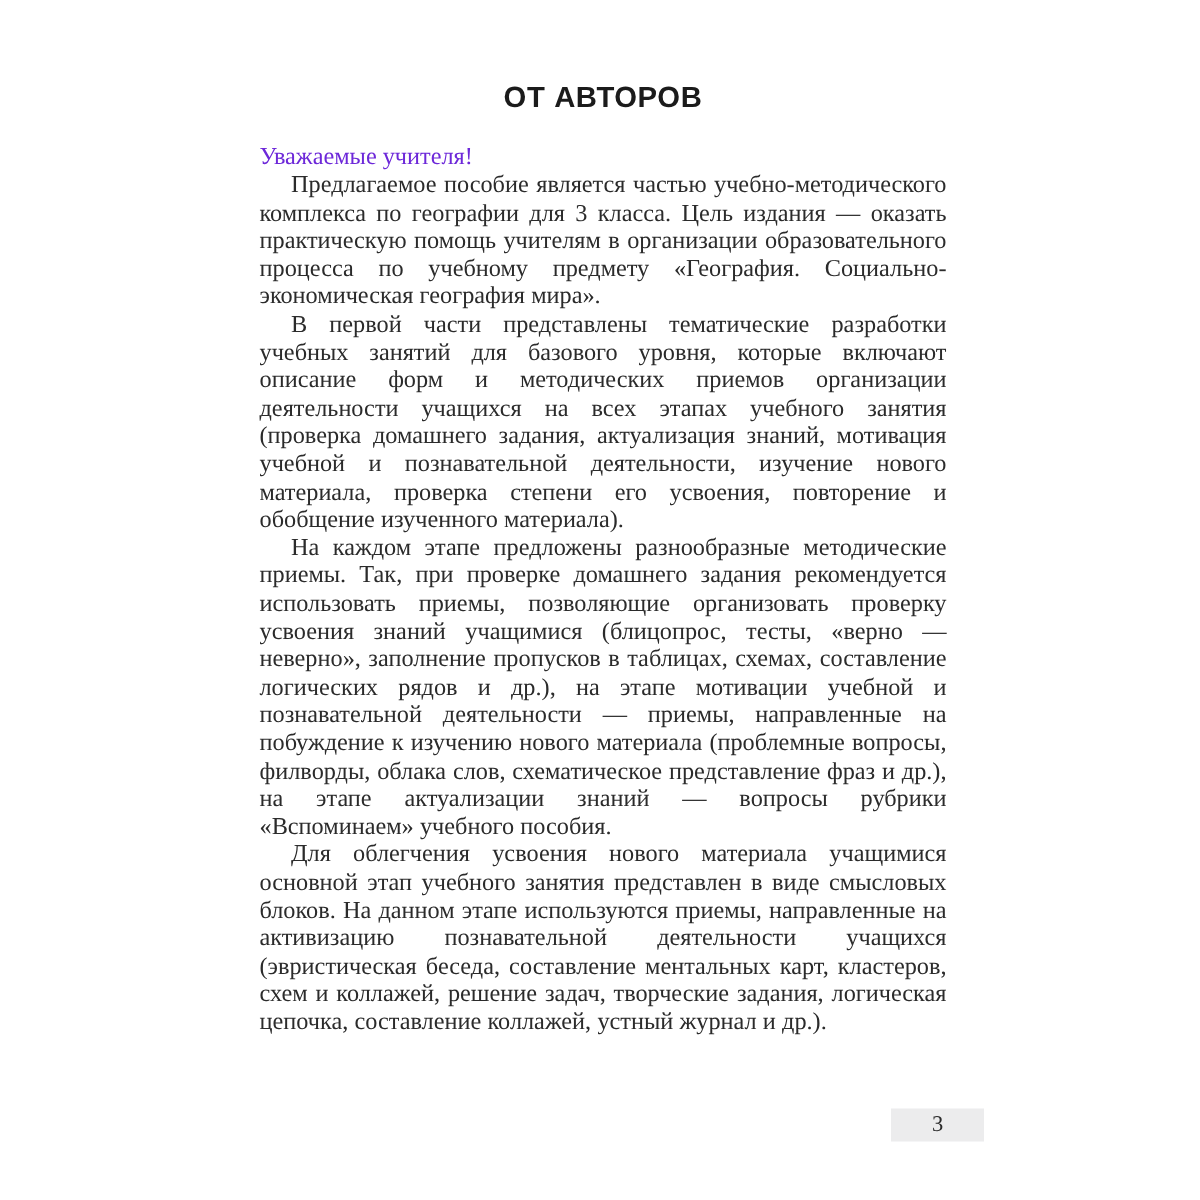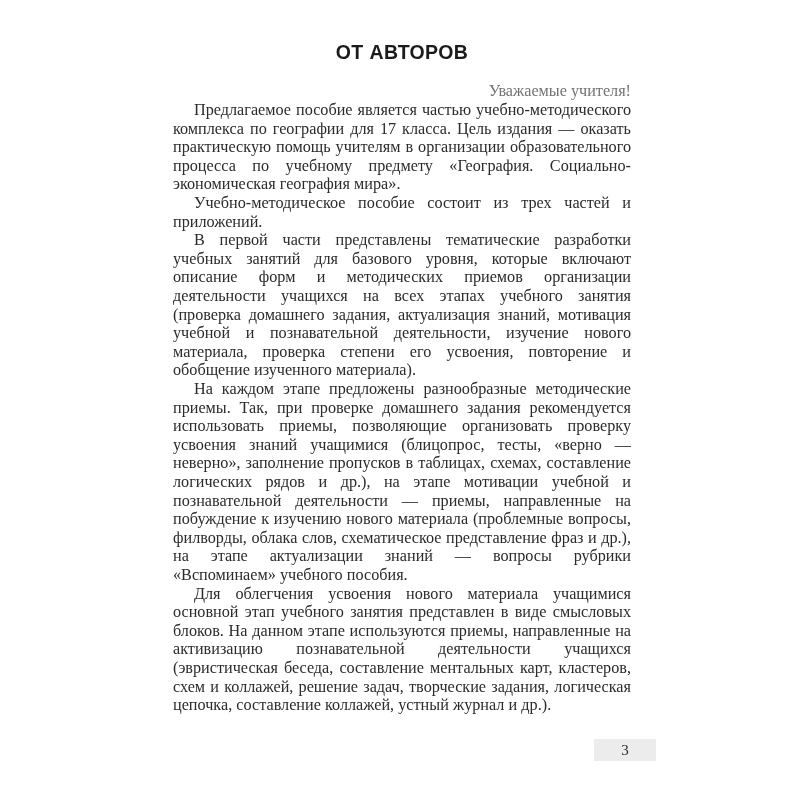--- a/index.html
+++ b/index.html
@@ -23,28 +23,28 @@
     top: 40px;
     width: 458px;
   }
   .doc-title {
     font-family: "Liberation Sans", "DejaVu Sans", sans-serif;
     font-weight: bold;
     font-size: 19.5px;
     letter-spacing: 0.4px;
     color: #1b1b1b;
     text-align: center;
-    margin: 0 0 18px 0;
+    margin: 13px 0 18px 0;
     line-height: 24px;
   }
   .salutation {
-    text-align: right;
+    text-align: left;
     font-size: 16.2px;
     line-height: 18.6px;
-    color: #737373;
+    color: #6d28d9;
     margin: 0 0 0.5px 0;
   }
   p.para {
     margin: 0;
     font-size: 16.2px;
     line-height: 18.6px;
     color: #2b2b2b;
     text-align: justify;
     text-justify: inter-word;
     text-indent: 21px;
@@ -73,22 +73,21 @@
 <body>
 
 <div class="page">
 
   <div class="content">
 
     <h1 class="doc-title">ОТ АВТОРОВ</h1>
 
     <p class="salutation">Уважаемые учителя!</p>
 
-    <p class="para">Предлагаемое пособие является частью учебно-методического комплекса по географии для 17 класса. Цель издания — оказать практическую помощь учителям в организации образовательного процесса по учебному предмету «География. Социально-экономическая география мира».</p>
-    <p class="para">Учебно-методическое пособие состоит из трех частей и приложений.</p>
+    <p class="para">Предлагаемое пособие является частью учебно-методического комплекса по географии для 3 класса. Цель издания — оказать практическую помощь учителям в организации образовательного процесса по учебному предмету «География. Социально-экономическая география мира».</p>
     <p class="para">В первой части представлены тематические разработки учебных занятий для базового уровня, которые включают описание форм и методических приемов организации деятельности учащихся на всех этапах учебного занятия (проверка домашнего задания, актуализация знаний, мотивация учебной и познавательной деятельности, изучение нового материала, проверка степени его усвоения, повторение и обобщение изученного материала).</p>
     <p class="para">На каждом этапе предложены разнообразные методические приемы. Так, при проверке домашнего задания рекомендуется использовать приемы, позволяющие организовать проверку усвоения знаний учащимися (блицопрос, тесты, «верно — неверно», заполнение пропусков в таблицах, схемах, составление логических рядов и др.), на этапе мотивации учебной и познавательной деятельности — приемы, направленные на побуждение к изучению нового материала (проблемные вопросы, филворды, облака слов, схематическое представление фраз и др.), на этапе актуализации знаний — вопросы рубрики «Вспоминаем» учебного пособия.</p>
     <p class="para">Для облегчения усвоения нового материала учащимися основной этап учебного занятия представлен в виде смысловых блоков. На данном этапе используются приемы, направленные на активизацию познавательной деятельности учащихся (эвристическая беседа, составление ментальных карт, кластеров, схем и коллажей, решение задач, творческие задания, логическая цепочка, составление коллажей, устный журнал и др.).</p>
 
   </div>
 
   <div class="page-number-box">
     <span class="num">3</span>
   </div>
 

